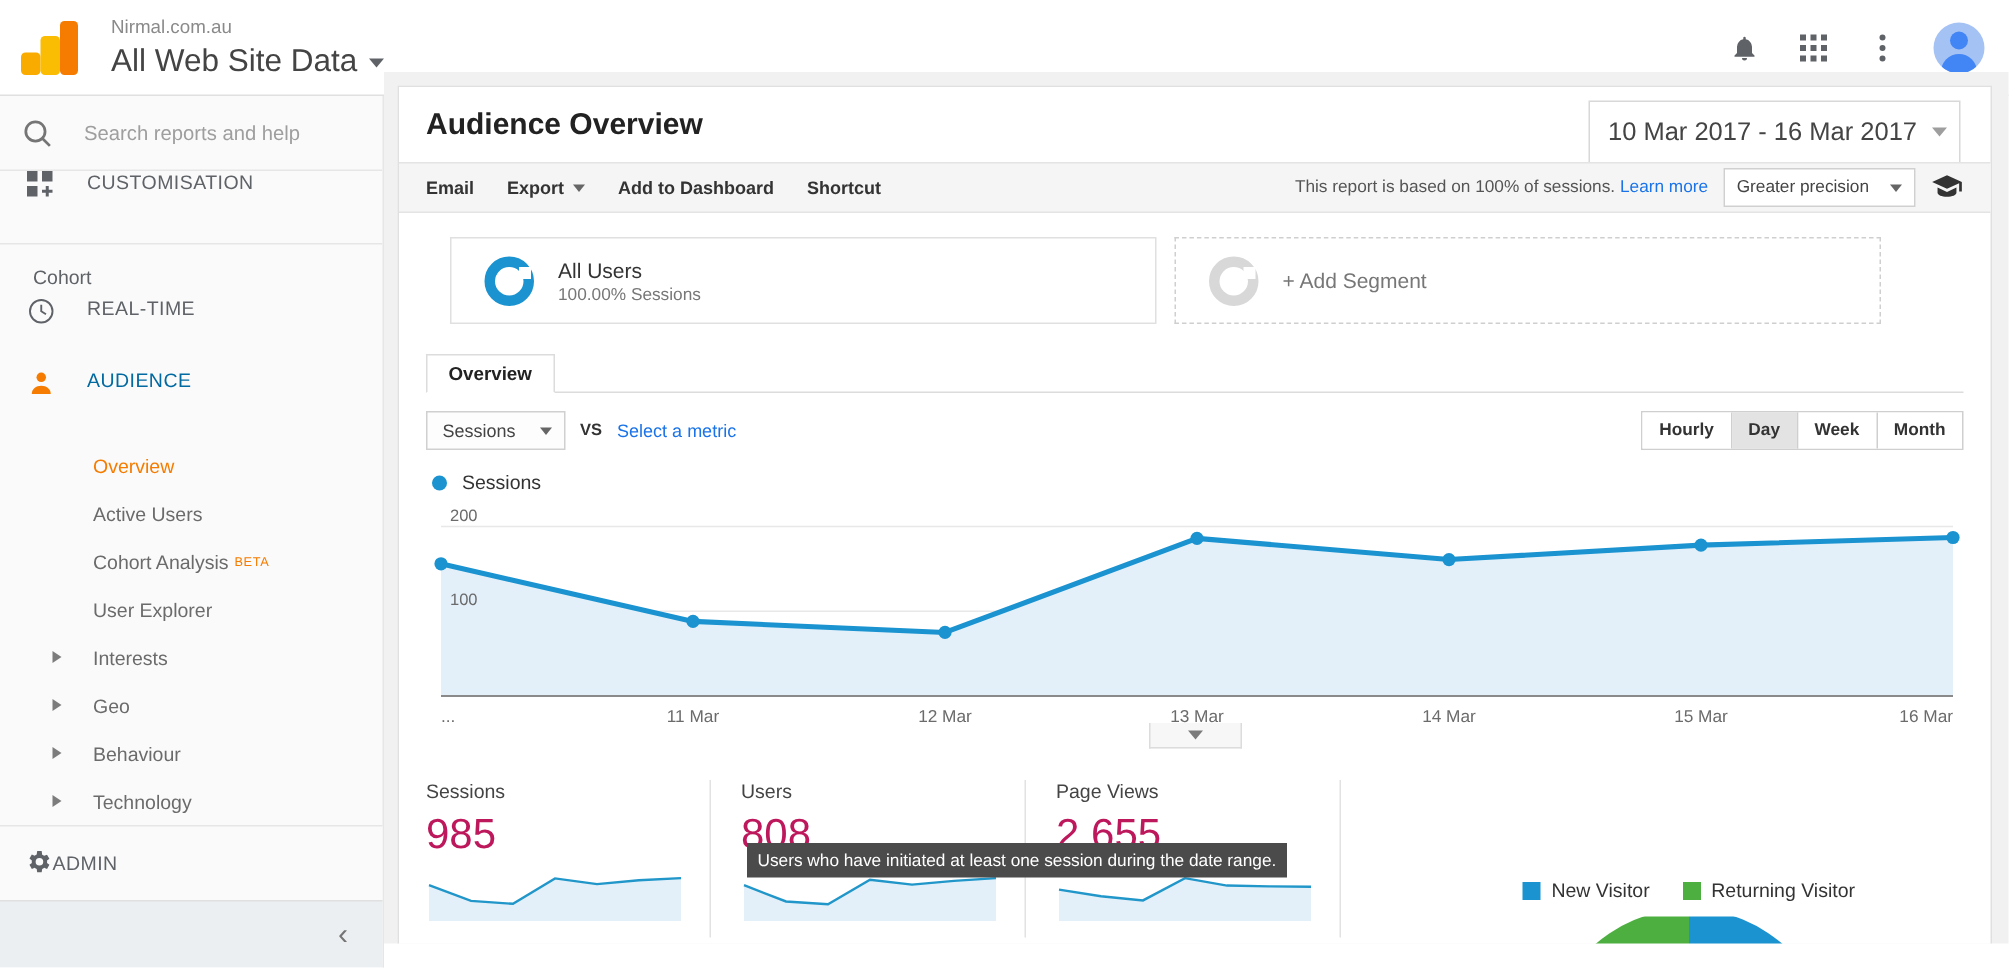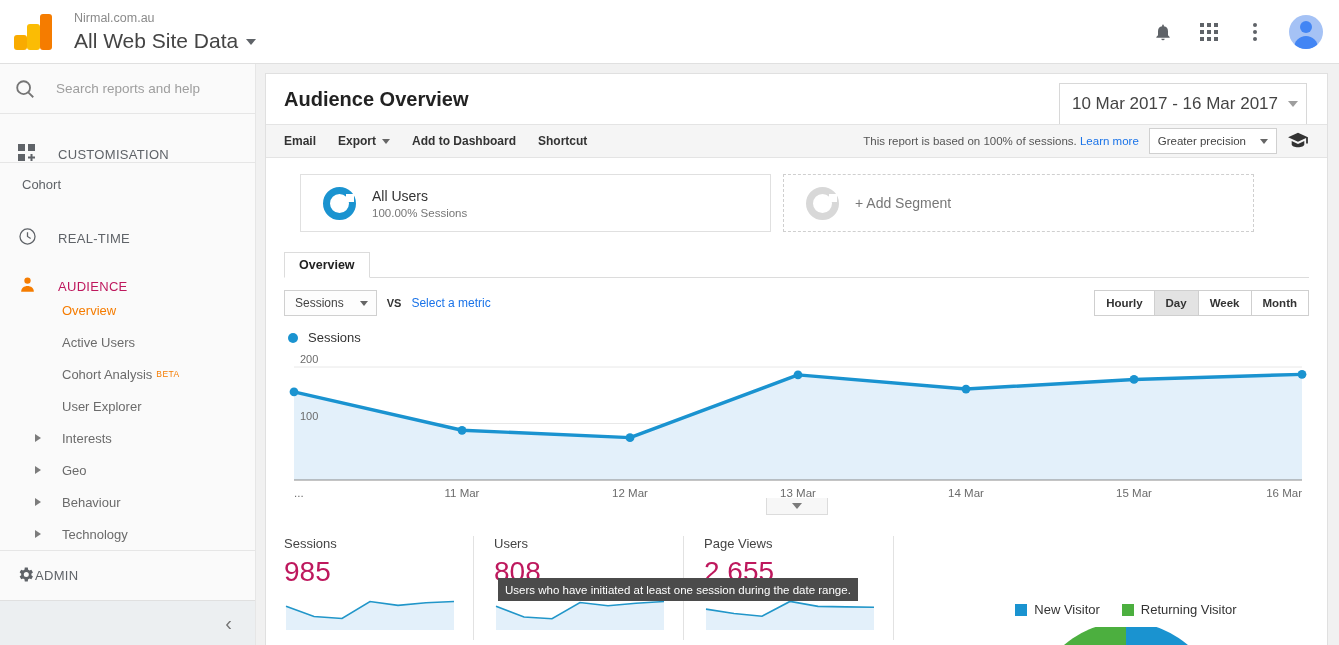--- a/index.html
+++ b/index.html
@@ -58,21 +58,21 @@
   .search-ico { width: 22px; height: 22px; flex: 0 0 22px; }
   .search-input {
     border: none; background: transparent; outline: none; margin-left: 20px;
     font-size: 13.5px; color: #6b6b6b; width: 180px;
     font-family: "Liberation Sans", sans-serif;
   }
   .search-input::placeholder { color: #9e9e9e; }
 
   .nav-section { border-bottom: 1px solid #e6e6e6; }
   .nav-row {
-    display: flex; align-items: flex-end; height: 48px; padding-left: 16px; cursor: pointer;
+    display: flex; align-items: flex-start; height: 48px; padding-left: 16px; cursor: pointer;
     font-size: 13px; color: #5f6368; letter-spacing: .3px;
   }
   .nav-row .nav-ico { width: 22px; flex: 0 0 22px; display: flex; align-items: center; justify-content: center; }
   .nav-row .nav-label { margin-left: 20px; }
 
   .reports-label { font-size: 13px; color: #5f6368; padding: 14px 0 6px 22px; }
 
   .sub-row {
     display: flex; align-items: center; height: 32px; font-size: 13px;
     color: #6b6b6b; cursor: pointer; padding-left: 62px; position: relative;
@@ -93,21 +93,21 @@
   }
   .collapse-bar {
     position: absolute; bottom: 0; left: 0; width: 256px; height: 45px;
     background: #eceff1; border-top: 1px solid #e0e0e0;
     display: flex; align-items: center; justify-content: flex-end; padding-right: 24px;
     cursor: pointer;
   }
   .chev-left { font-size: 20px; color: #757575; line-height: 1; }
 
   
-  .main { position: absolute; top: 64px; left: 256px; width: 1083px; height: 581px; background: #f1f1f1; overflow: hidden; }
+  .main { position: absolute; top: 48px; left: 256px; width: 1083px; height: 581px; background: #f1f1f1; overflow: hidden; }
   .content-card {
     position: absolute; top: 9px; left: 9px; width: 1063px; height: 600px;
     background: #fff; border: 1px solid #e0e0e0;
   }
 
   .page-head { height: 50px; display: flex; align-items: center; padding: 0 18px; position: relative; }
   .page-title { font-size: 20px; color: #222; font-weight: bold; }
   .date-picker {
     position: absolute; right: 20px; top: 9px; height: 42px;
     border: 1px solid #d8d8d8; background: #fff; display: flex; align-items: center;
@@ -303,21 +303,21 @@
     <span class="nav-label">REAL-TIME</span>
   </div>
 
   <div class="nav-row">
     <span class="nav-ico">
       <svg width="19" height="19" viewBox="0 0 24 24">
           <circle cx="12" cy="7" r="4" fill="#f57c00"></circle>
           <path d="M4 21c0-4.4 3.6-7 8-7s8 2.6 8 7z" fill="#f57c00"></path>
         </svg>
     </span>
-    <span class="nav-label" style="color:#be185d">AUDIENCE</span>
+    <span class="nav-label" style="color:#0369a1">AUDIENCE</span>
   </div>
 
   <div class="sub-row active">
     <span>Overview</span>
   </div>
   <div class="sub-row">
     <span>Active Users</span>
   </div>
   <div class="sub-row">
     <span>Cohort Analysis</span>

